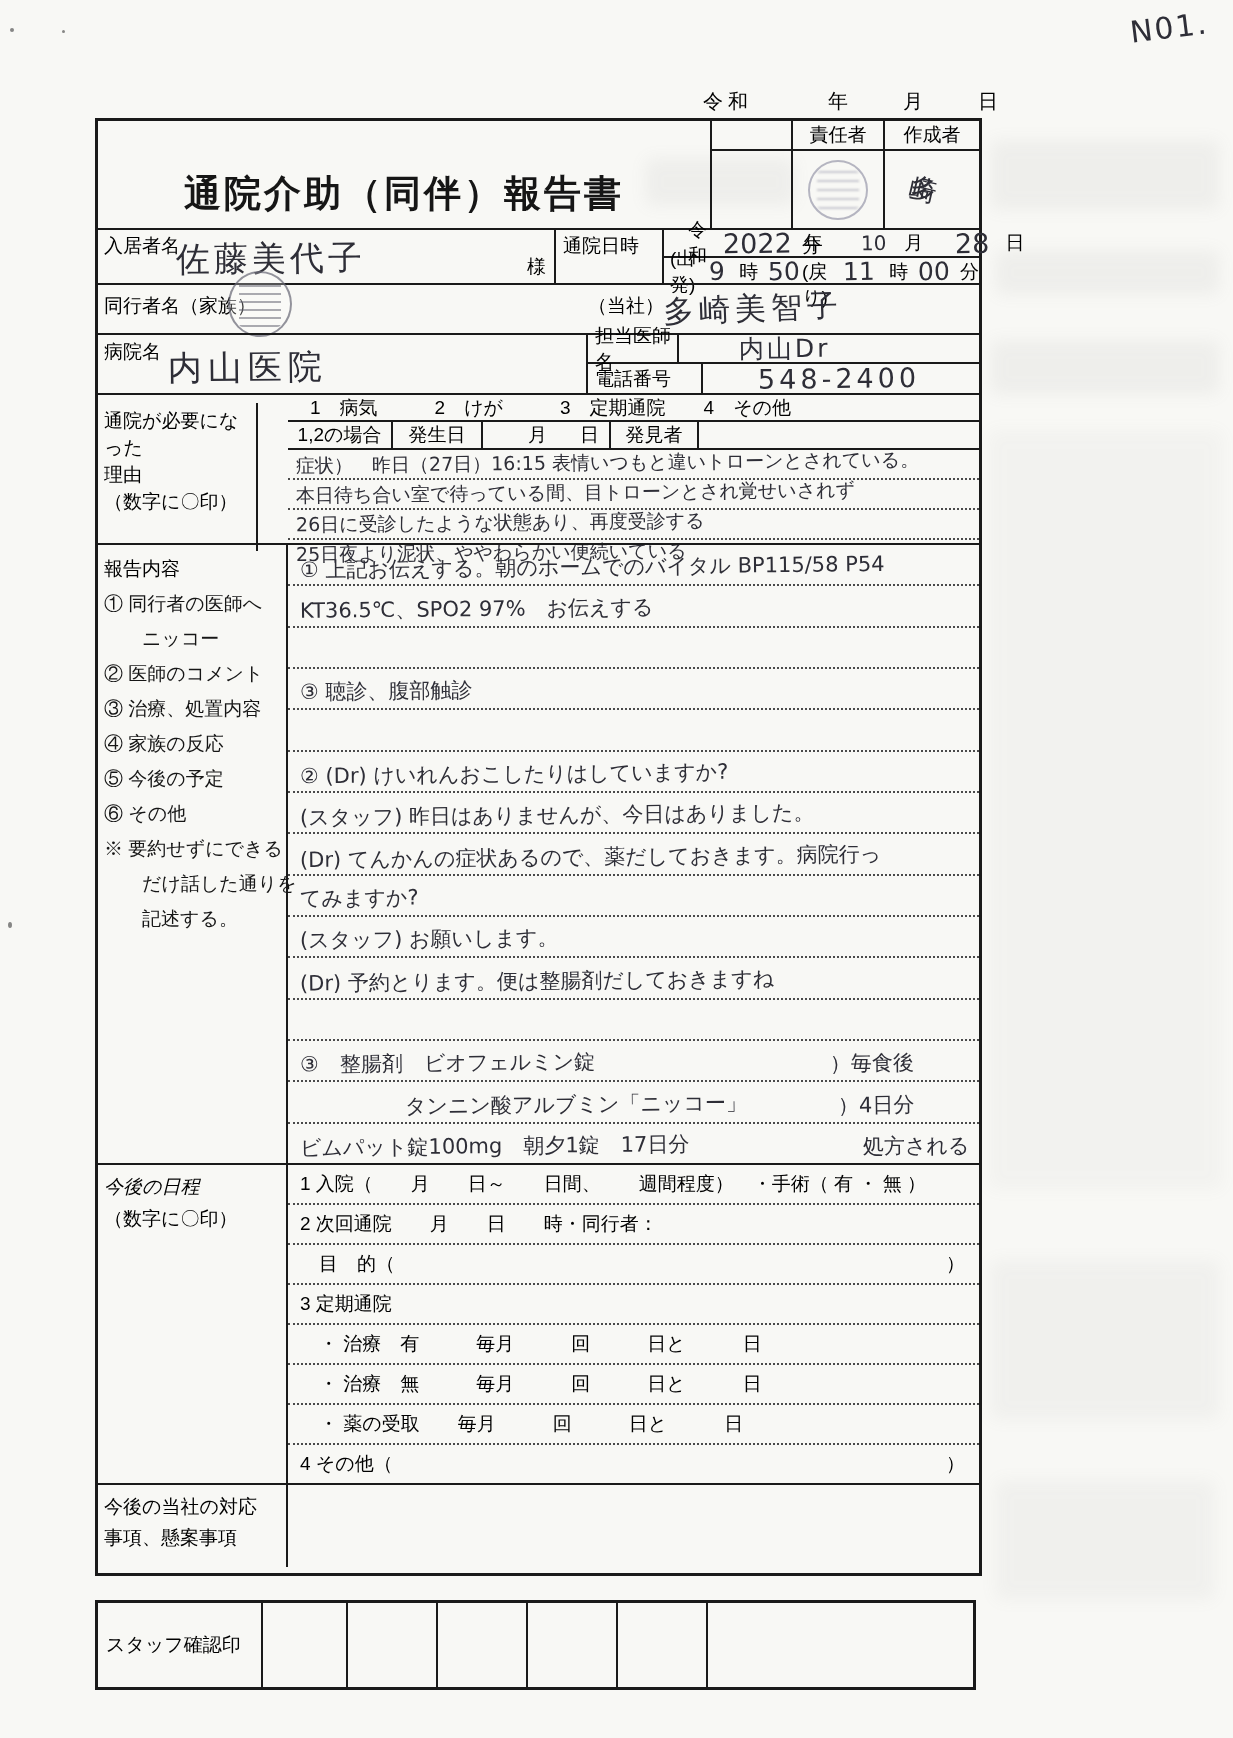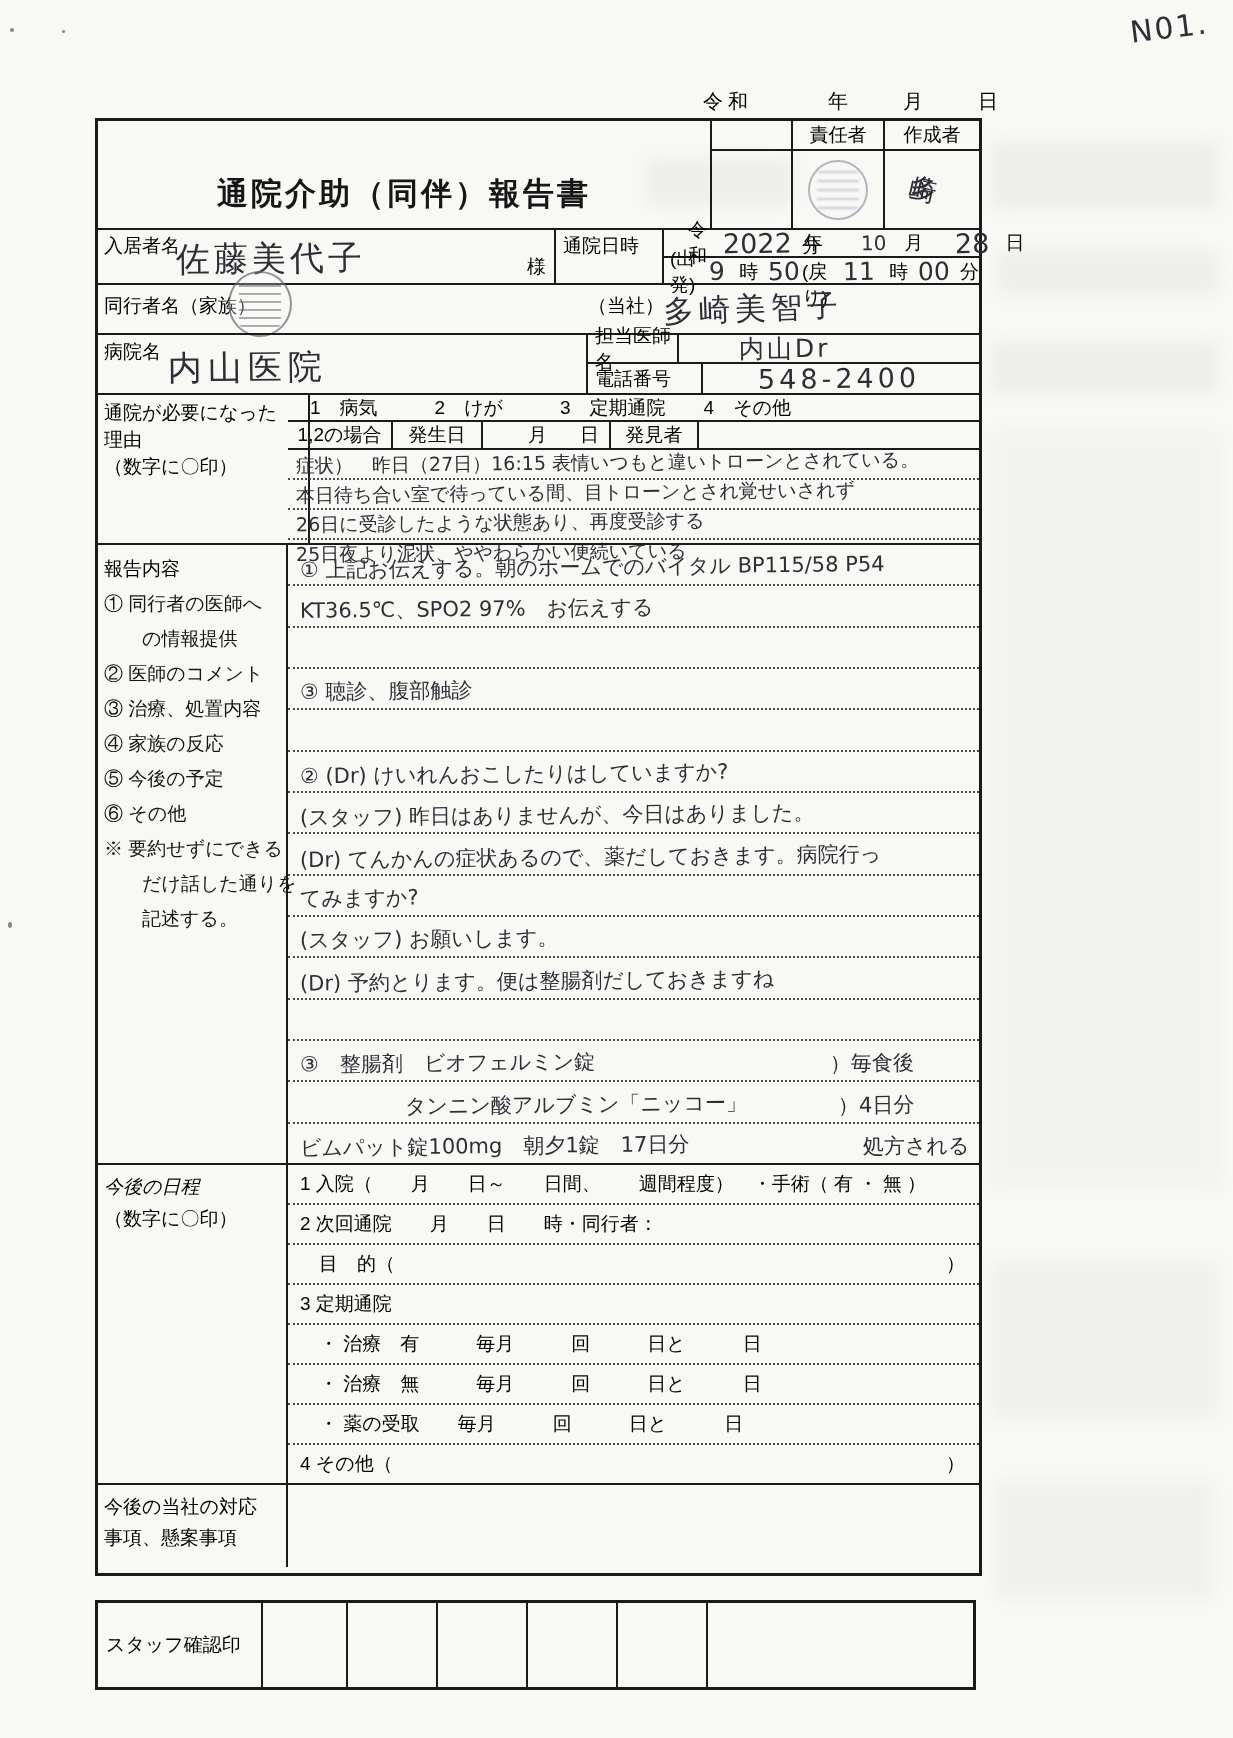--- a/index.html
+++ b/index.html
@@ -4,21 +4,21 @@
 <style>
   html,body{margin:0;padding:0;background:#e9e9e6;}
   .page{position:relative;width:1233px;height:1738px;background:#f8f8f5;
         font-family:"Liberation Sans",sans-serif;color:#161616;overflow:hidden;}
   .abs{position:absolute;}
   .lbl{font-size:19px;color:#000000;}
   .hw{font-family:"DejaVu Sans",sans-serif;color:#2e2e37;transform:rotate(-0.6deg);}
   .box{position:absolute;left:95px;top:118px;width:881px;height:1452px;border:3px solid #1a1a1a;}
   .row{position:absolute;left:0;right:0;border-top:2px solid #1a1a1a;box-sizing:border-box;}
   .vline{border-right:2px solid #1a1a1a;box-sizing:border-box;}
-  .title{font-size:31px;font-weight:bold;letter-spacing:3px;margin-top:39px;}
+  .title{font-size:37px;font-weight:bold;letter-spacing:3px;margin-top:39px;}
   .minitbl{position:absolute;left:612px;top:0;right:0;height:107px;border-left:2px solid #1a1a1a;box-sizing:border-box;}
   .minihead{display:flex;height:30px;border-bottom:2px solid #1a1a1a;box-sizing:border-box;}
   .minibody{display:flex;height:77px;}
   .mc1{width:81px;}.mc2{width:92px;}.mc3{flex:1;}
   .mcell{box-sizing:border-box;display:flex;align-items:center;justify-content:center;}
   .hanko{width:56px;height:56px;border:2.5px solid rgba(125,125,150,.55);border-radius:50%;position:relative;}
   .hanko::after{content:"";position:absolute;inset:9px 7px;border-radius:4px;filter:blur(.8px);
       background:repeating-linear-gradient(0deg,rgba(125,125,150,.38) 0 2px,transparent 2px 9px);}
   .seal2{width:60px;height:62px;border:2.5px solid rgba(90,90,105,.65);border-radius:50%;position:relative;background:rgba(255,255,255,.25);}
   .seal2::after{content:"";position:absolute;inset:8px 9px;border-radius:4px;filter:blur(.7px);
@@ -126,21 +126,21 @@
       </div>
       <div class="abs" style="left:490px;top:29px;right:0;height:29px;display:flex;">
         <div class="vline" style="width:115px;display:flex;align-items:center;padding-left:7px;box-sizing:border-box;">
           <span class="lbl">電話番号</span>
         </div>
         <span class="hw" style="margin-left:55px;font-size:27px;align-self:center;letter-spacing:4px;">548-2400</span>
       </div>
     </div>
 
     <div class="row" style="top:272px;height:150px;">
-      <div class="abs vline" style="left:0;top:0;width:212px;height:100%;padding:4px 0 0 6px;box-sizing:border-box;">
+      <div class="abs vline" style="left:0;top:8px;width:160px;height:100%;padding:4px 0 0 6px;box-sizing:border-box;">
         <div class="lbl" style="line-height:27px;">通院が必要になった</div>
         <div class="lbl" style="line-height:27px;">理由</div>
         <div class="lbl" style="line-height:27px;">（数字に〇印）</div>
       </div>
       <div class="abs" style="left:190px;top:0;right:0;height:27px;border-bottom:2px solid #1a1a1a;box-sizing:border-box;display:flex;align-items:center;">
         <span class="lbl" style="margin-left:22px;">1　病気　　　2　けが　　　3　定期通院　　4　その他</span>
       </div>
       <div class="abs" style="left:190px;top:27px;right:0;height:28px;border-bottom:2px solid #1a1a1a;box-sizing:border-box;display:flex;">
         <div class="vline" style="width:105px;display:flex;align-items:center;justify-content:center;">
           <span class="lbl">1,2の場合</span>
@@ -170,21 +170,21 @@
         <div class="symline">
             <span class="hw">25日夜より泥状、ややわらかい便続いている</span>
           </div>
       </div>
     </div>
 
     <div class="row" style="top:422px;height:620px;">
       <div class="abs vline leftitems" style="left:0;top:0;width:190px;height:100%;padding:6px 0 0 6px;box-sizing:border-box;">
         <div class="lbl" style="line-height:35px;font-size:19px;">報告内容</div>
         <div>① 同行者の医師へ</div>
-        <div>　　の情報提供</div>
+        <div>　　ニッコー</div>
         <div>② 医師のコメント</div>
         <div>③ 治療、処置内容</div>
         <div>④ 家族の反応</div>
         <div>⑤ 今後の予定</div>
         <div>⑥ その他</div>
         <div>※ 要約せずにできる</div>
         <div>　　だけ話した通りを</div>
         <div>　　記述する。</div>
       </div>
       <div class="abs" style="left:190px;top:0;right:0;height:100%;display:flex;flex-direction:column;">

